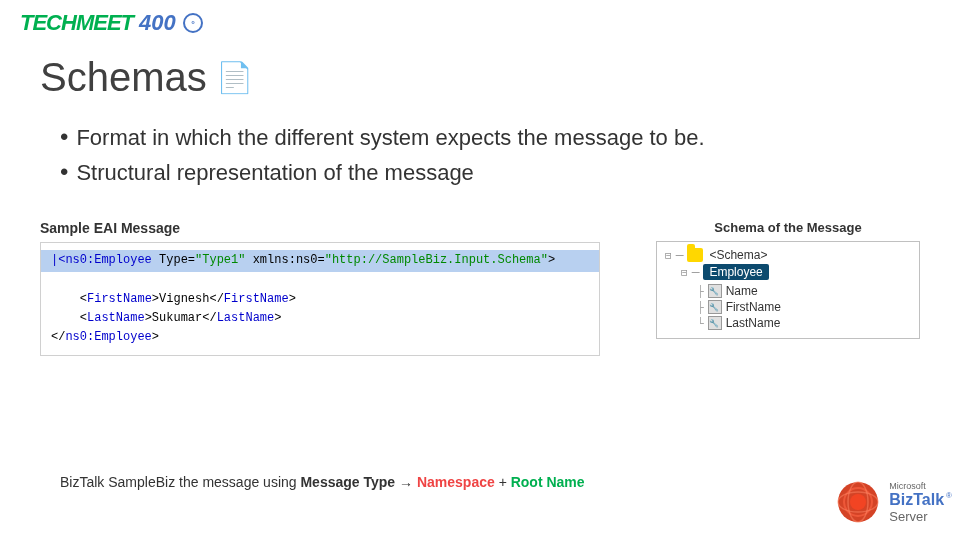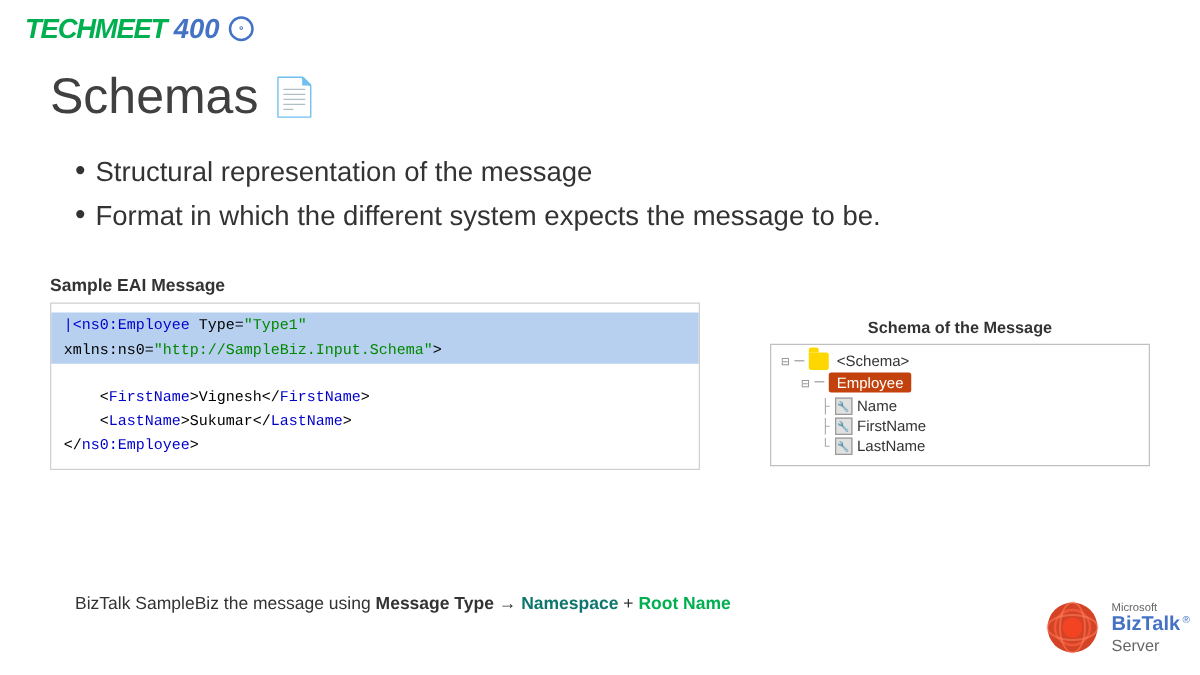--- a/index.html
+++ b/index.html
@@ -115,22 +115,21 @@
     }
 
     .code-ns { color: #0000cc; }
     .code-val { color: #008800; }
     .code-tag { color: #0000cc; }
     .code-content { color: #000; }
     .code-highlight-line { background: #b8d0f0; display: block; margin: -1px -10px; padding: 1px 10px; }
 
     
     .right-col {
-      width: 304px;
-      margin-top: 34px;
+      width: 264px;
     }
 
     .schema-label {
       font-size: 13px;
       font-weight: 600;
       color: #333;
       margin-bottom: 6px;
       text-align: center;
     }
 
@@ -173,21 +172,21 @@
 
     .tree-child {
       margin-left: 16px;
       margin-bottom: 2px;
     }
 
     .employee-box {
       display: inline-flex;
       align-items: center;
       gap: 4px;
-      background: #c2410c;
+      background: #0c4a6e;
       color: white;
       padding: 1px 6px;
       border-radius: 2px;
       font-size: 12px;
       font-weight: 500;
     }
 
     .schema-item {
       display: flex;
       align-items: center;
@@ -220,21 +219,21 @@
       left: 60px;
       right: 40px;
     }
 
     .biztalk-text {
       font-size: 14px;
       color: #333;
     }
 
     .biztalk-bold { font-weight: 700; }
-    .biztalk-namespace { color: #0f766e; font-weight: 600; }
+    .biztalk-namespace { color: #ef4444; font-weight: 600; }
     .biztalk-root { color: #00b050; font-weight: 600; }
     .biztalk-arrow { color: #333; }
 
     
     .biztalk-logo {
       position: absolute;
       bottom: 15px;
       right: 8px;
       display: flex;
       align-items: center;
@@ -289,24 +288,24 @@
 
 <div class="main-content">
 
   <div class="page-title">
     <span>Schemas</span>
     <span class="title-icon">📄</span>
   </div>
 
   <div class="bullet-points">
     <div class="bullet-item">
+      <span>Format in which the different system expects the message to be.</span>
+    </div>
+    <div class="bullet-item">
       <span>Structural representation of the message</span>
-    </div>
-    <div class="bullet-item">
-      <span>Format in which the different system expects the message to be.</span>
     </div>
   </div>
 
   <div class="two-col">
 
     <div class="left-col">
       <div class="sample-label">Sample EAI  Message</div>
       <div class="code-block">
         <span class="code-highlight-line">
           <span class="code-tag">|&lt;<span class="code-ns">ns0:Employee</span></span>

